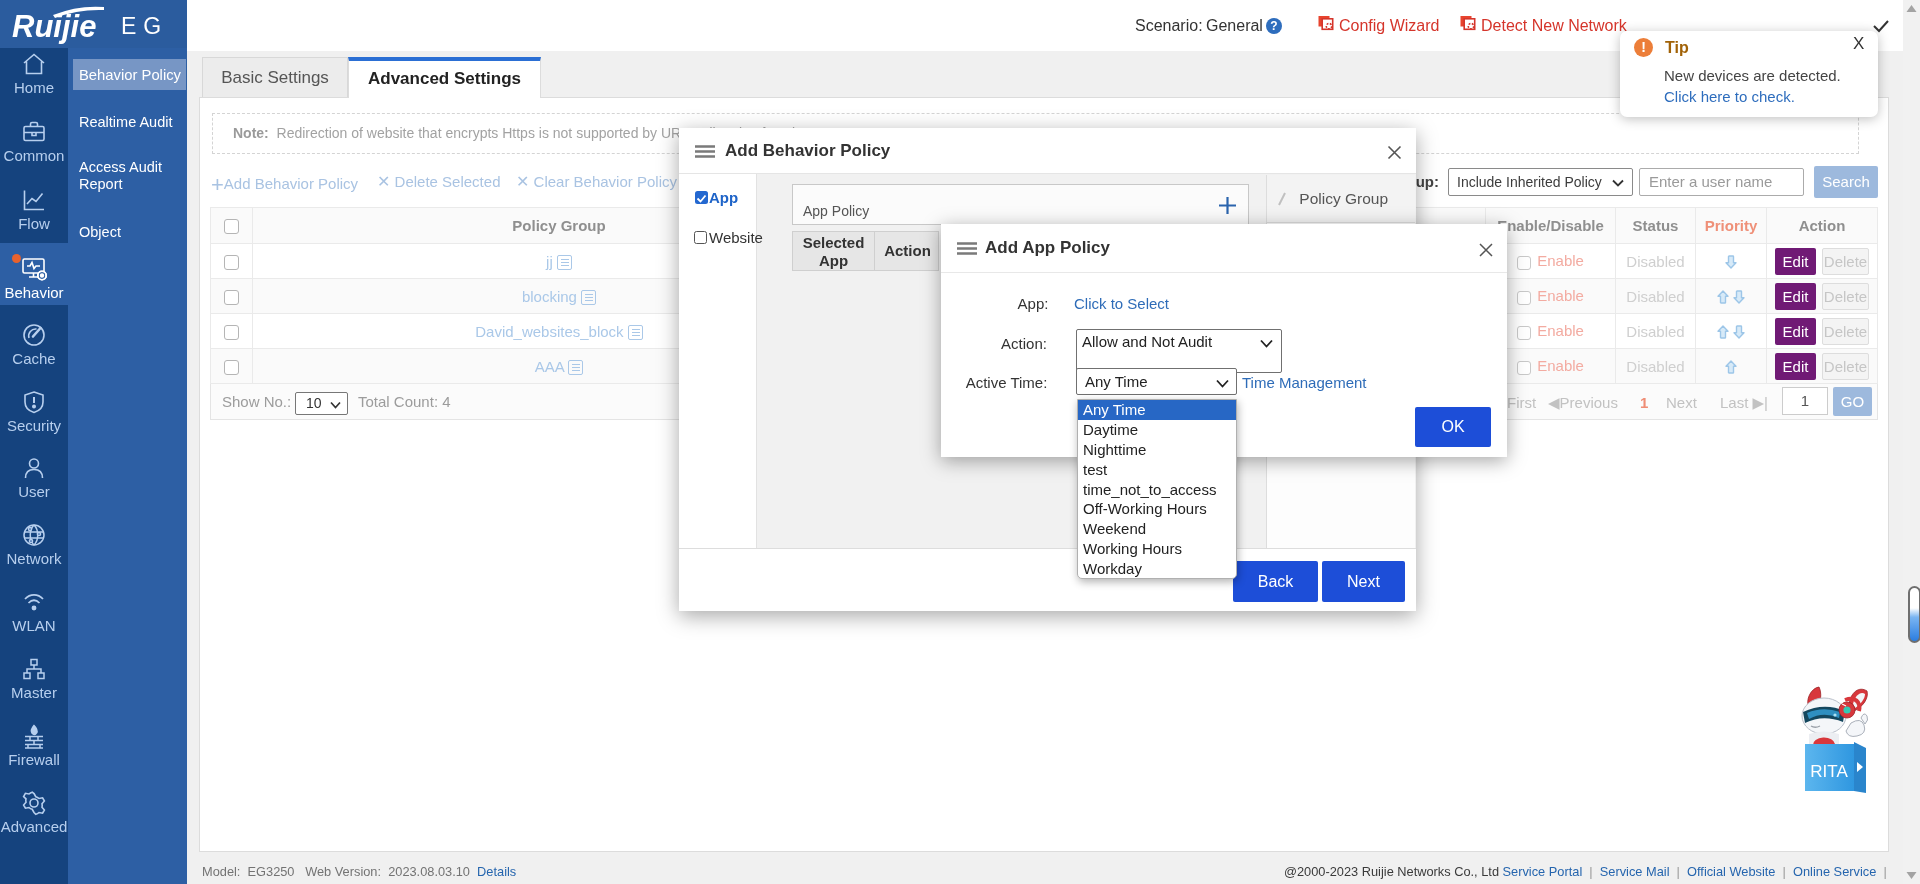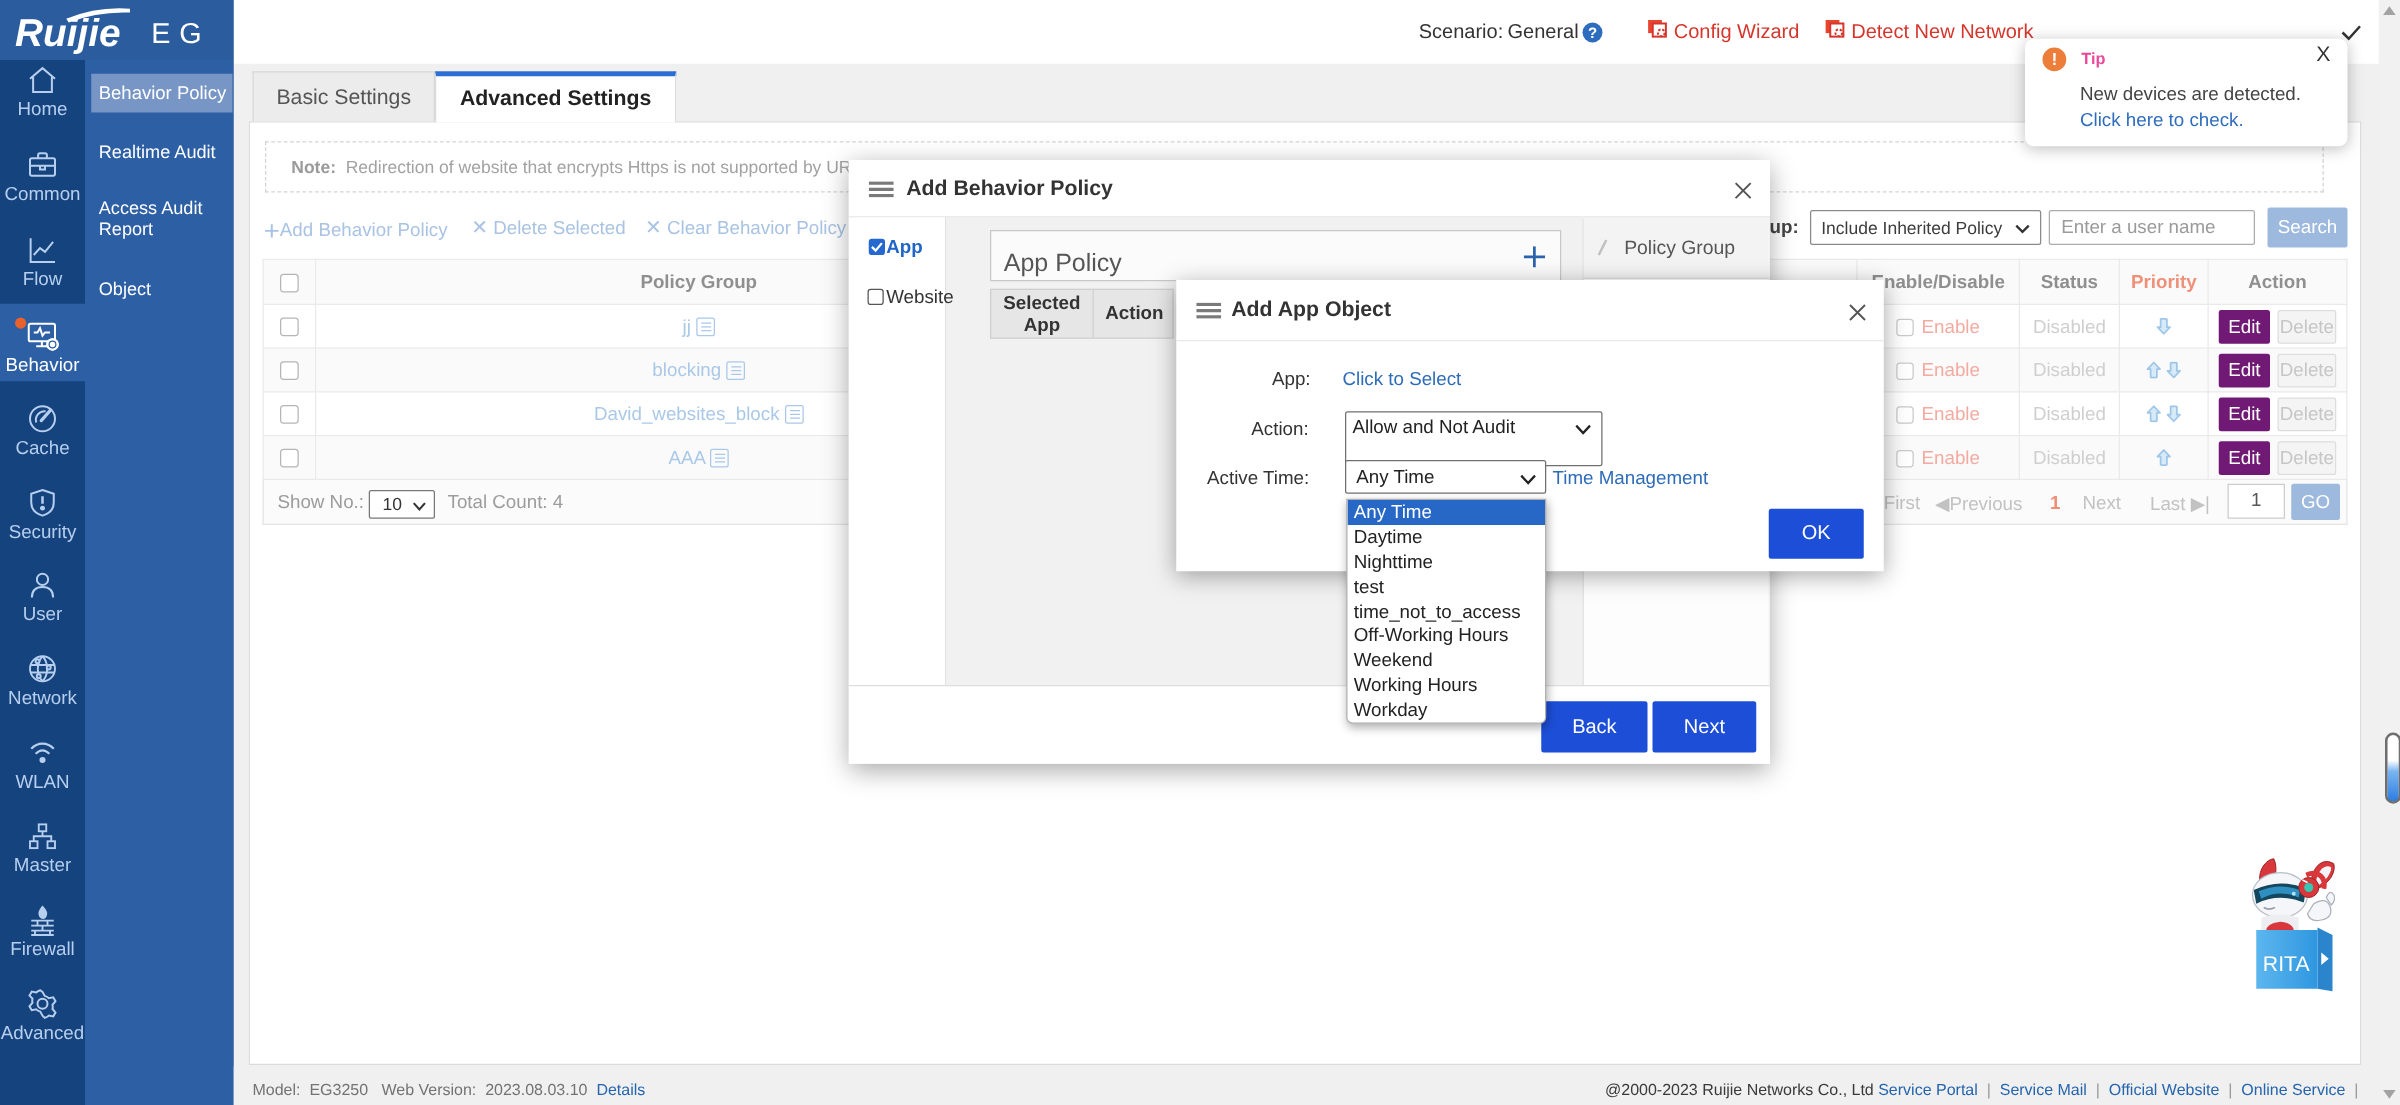--- a/index.html
+++ b/index.html
@@ -351,21 +351,21 @@
     </div>
     <div class="abs" id="m1left">
       <span class="abs" style="left:16px; top:17px; width:13px; height:13px; background:#2468d0; border-radius:2.5px;"><svg width="13" height="13" viewBox="0 0 13 13">
             <path d="M2.5 6.5 L5.5 9.5 L10.5 3.5" fill="none" stroke="#fff" stroke-width="1.8"></path>
           </svg></span>
       <span class="abs" style="left:30px; top:15px; font-size:15px; font-weight:bold; color:#1f64c8;">App</span>
       <span class="abs" style="left:15px; top:57px; width:13px; height:13px; background:#fff; border:1.5px solid #555; border-radius:2.5px;"></span>
       <span class="abs" style="left:30px; top:55px; font-size:15px; color:#333;">Website</span>
     </div>
 
-    <div class="abs" style="left:113px; top:56px; width:457px; height:41px; background:#fbfbfb; border:1px solid #c8c8c8; font-size:20px; color:#555; line-height:20px; padding-top:16px; padding-left:10px;">App Policy
+    <div class="abs" style="left:113px; top:56px; width:457px; height:41px; background:#fbfbfb; border:1px solid #c8c8c8; font-size:14px; color:#555; line-height:20px; padding-top:16px; padding-left:10px;">App Policy
       <svg class="abs" style="left:426px; top:12px;" width="17" height="17" viewBox="0 0 17 17">
           <path d="M8.5 0 V17 M0 8.5 H17" stroke="#2b64ad" stroke-width="2.2"></path>
         </svg>
     </div>
 
     <div class="abs" style="left:113px; top:103px; width:147px; height:40px; background:#e6e6e6; border:1px solid #cfcfcf; font-size:15px; font-weight:bold; color:#333;">
       <span class="abs" style="left:0; top:2px; width:81px; text-align:center; line-height:18px;">Selected App</span>
       <span class="abs" style="left:82px; top:10px; width:65px; text-align:center;">Action</span>
       <span class="abs" style="left:81px; top:0; width:1px; height:38px; background:#cfcfcf;"></span>
     </div>
@@ -383,21 +383,21 @@
       <span class="mbtn" style="left:643px; top:12px; width:83px; height:41px; line-height:41px; font-size:16px;">Next</span>
     </div>
   </div>
 
   <div class="abs" id="m2">
     <svg class="abs" style="left:16px; top:18px;" width="20" height="13" viewBox="0 0 20 13">
         <g stroke="#7a7a7a" stroke-width="2.6">
           <path d="M0 1.5 H20 M0 6.5 H20 M0 11.5 H20"></path>
         </g>
       </svg>
-    <span class="mtitle" style="position:absolute; left:44px; top:14px;">Add App Object</span>
+    <span class="mtitle" style="position:absolute; left:44px; top:14px;">Add App Policy</span>
     <svg class="xclose" style="left:538px; top:19px;" width="14" height="14" viewBox="0 0 14 14">
         <path d="M1 1 L13 13 M13 1 L1 13" stroke="#555" stroke-width="1.5"></path>
       </svg>
     <div class="abs" style="left:0; top:48px; width:566px; height:1px; background:#e8e8e8;"></div>
     <span class="mlabel" style="left:0; top:295px; width:126px;"></span>
     <span class="mlabel" style="left:58px; top:71px; width:68px;">App:</span>
     <span class="mlink" style="left:133px; top:71px;">Click to Select</span>
     <span class="mlabel" style="left:39px; top:111px; width:88px;">Action:</span>
     <div class="msel" style="left:135px; top:105px; width:206px; height:44px; line-height:24px; padding-left:5px;">Allow and Not Audit
       <svg class="abs" style="right:8px; top:9px;" width="13" height="9" viewBox="0 0 13 9">
@@ -421,21 +421,21 @@
     <div class="ddi">test</div>
     <div class="ddi">time_not_to_access</div>
     <div class="ddi">Off-Working Hours</div>
     <div class="ddi">Weekend</div>
     <div class="ddi">Working Hours</div>
     <div class="ddi">Workday</div>
   </div>
 
   <div class="abs" id="tip">
     <span class="abs" style="left:14px; top:7px; width:19px; height:19px; border-radius:50%; background:#ec7e39; color:#fff; font-size:14px; font-weight:bold; text-align:center; line-height:19px;">!</span>
-    <span class="abs" style="left:45px; top:8px; font-size:13px; font-weight:bold; color:#ec4899;">Tip</span>
+    <span class="abs" style="left:45px; top:8px; font-size:16px; font-weight:bold; color:#a16207;">Tip</span>
     <span class="abs" style="left:233px; top:3px; font-size:17px; color:#333;">X</span>
     <span class="abs" style="left:44px; top:36px; font-size:15px; color:#444;">New devices are detected.</span>
     <span class="abs" style="left:44px; top:57px; font-size:15px; color:#2e6dbd;">Click here to check.</span>
   </div>
   <div class="abs" id="scroll">
     <svg class="abs" style="left:3px; top:4px;" width="11" height="9" viewBox="0 0 11 9">
         <path d="M5.5 1 L10.5 8 H0.5 Z" fill="#a3a3a3"></path>
       </svg>
     <svg class="abs" style="left:3px; top:871px;" width="11" height="9" viewBox="0 0 11 9">
         <path d="M5.5 8 L0.5 1 H10.5 Z" fill="#a3a3a3"></path>

